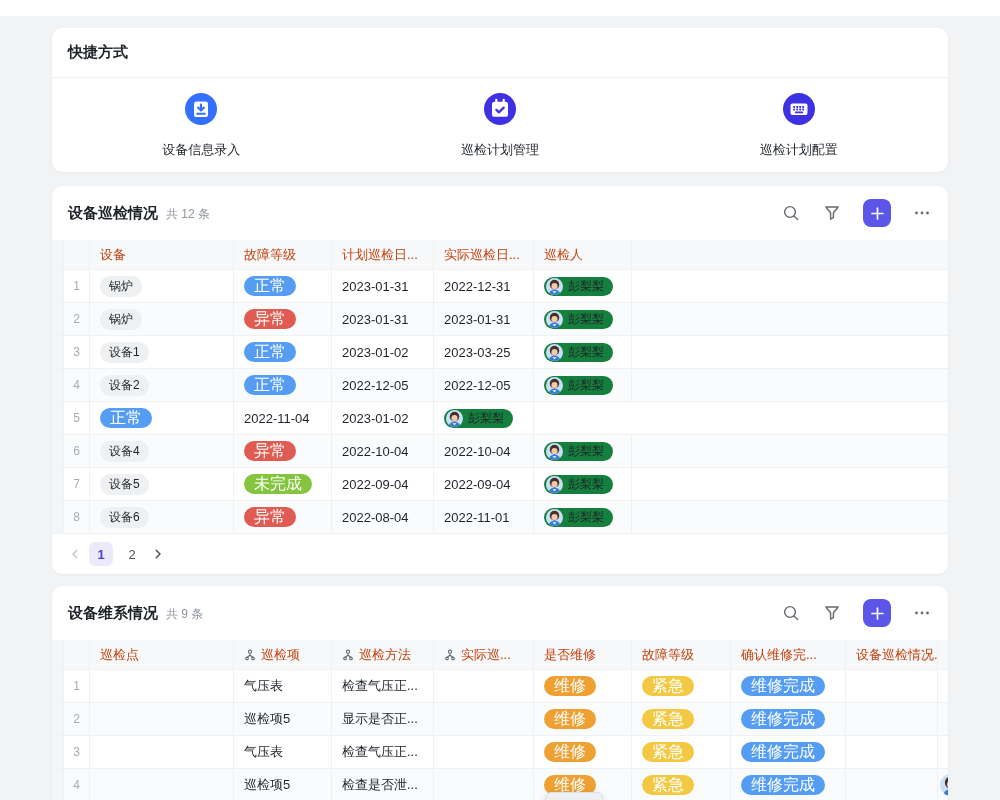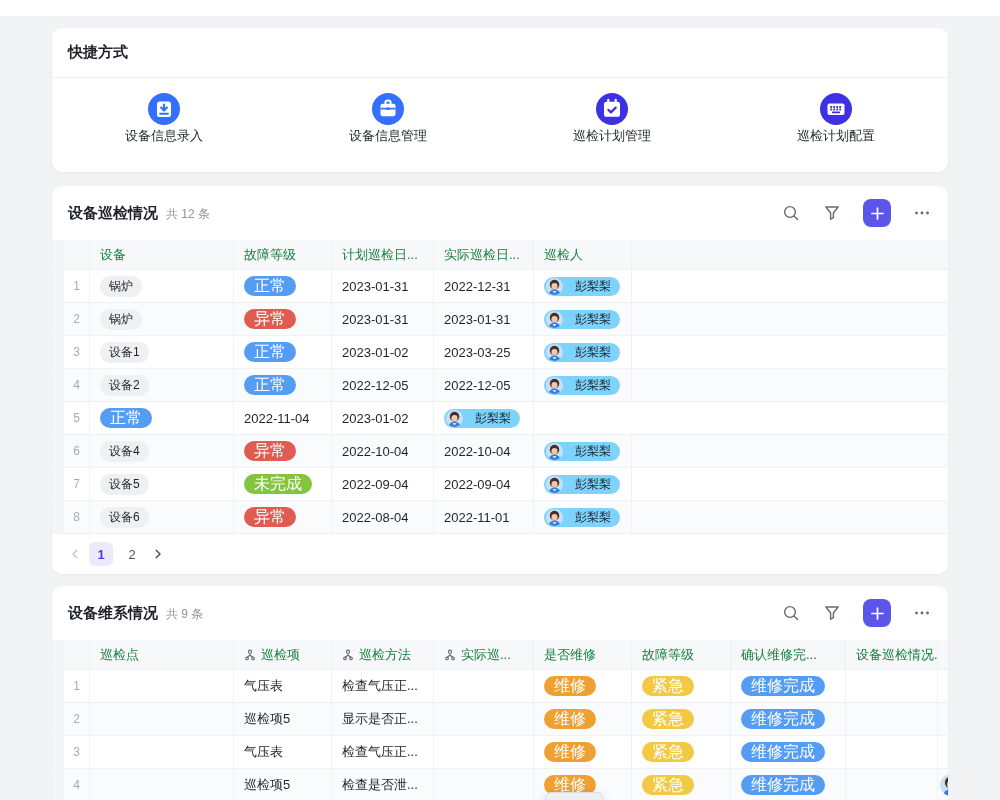--- a/index.html
+++ b/index.html
@@ -10,49 +10,49 @@
   #card-shortcuts { top:12px; height:144px; }
   #card-inspection { top:170px; height:388px; }
   #card-maintenance { top:570px; height:249px; }
 
   .card-title-row { height:50px; display:flex; align-items:center; padding:0 16px;
                     border-bottom:1px solid #f0f1f2; }
   .title { font-size:15px; font-weight:700; color:#1f2329; }
   .count { font-size:12px; color:#8f959e; margin-left:8px; }
 
   .shortcut-row { height:93px; display:flex; padding-top:15px; }
-  .shortcut { flex:1; display:flex; flex-direction:column; align-items:center; gap:2px; cursor:pointer; }
+  .shortcut { flex:1; display:flex; flex-direction:column; align-items:center; gap:16px; cursor:pointer; }
   .shortcut .circle { width:32px; height:32px; border-radius:50%; display:flex;
                       align-items:center; justify-content:center; }
   .shortcut .label { font-size:13px; color:#1f2329; }
 
   .table-header { height:54px; display:flex; align-items:center; justify-content:space-between; padding:0 16px; }
   .tch-left { display:flex; align-items:flex-end; }
   .tch-right { display:flex; align-items:center; gap:21px; }
   .icon-btn { width:20px; height:20px; display:flex; align-items:center; justify-content:center; cursor:pointer; }
   .plus-btn { width:28px; height:28px; border-radius:8px; display:flex; align-items:center;
               justify-content:center; cursor:pointer; }
   .more-btn { color:#646a73; cursor:pointer; }
 
   .t-row { display:grid; height:33px; border-bottom:1px solid #f0f1f2; background:#fff; }
   .t-row.alt { background:#fafbfc; }
   .t1 { grid-template-columns:12px 26px 144px 98px 102px 100px 98px 1fr; }
   .t2 { grid-template-columns:12px 26px 144px 98px 102px 100px 98px 99px 115px 92px 70px; }
   .t-head { background:#f7f8fa; height:30px; }
-  .t-head .cell { color:#15803d; }
+  .t-head .cell { color:#c2410c; }
   .cell { height:100%; display:flex; align-items:center; padding:0 10px; font-size:13px;
           color:#1f2329; border-right:1px solid #f0f1f2; overflow:hidden; white-space:nowrap; }
   .cell.gutter { padding:0; background:#f4f5f6; }
   .cell.num { justify-content:center; padding:0; color:#a6abb3; font-size:12px; }
   .cell.filler, .cell.last { border-right:none; }
   .lookup-ic { margin-right:5px; flex:none; display:flex; }
 
   .badge { padding:2px 10px; border-radius:10px; color:#fff; font-size:16px; line-height:16px; }
   .pill { background:#eff0f1; border-radius:10px; padding:2px 9px; font-size:12px; color:#1f2329; }
-  .person-pill { display:inline-flex; align-items:center; gap:12px; background:#7dd3fc;
+  .person-pill { display:inline-flex; align-items:center; gap:5px; background:#15803d;
                  border-radius:10px; padding:1px 9px 1px 2px; font-size:12px; color:#1f2329; }
   .avatar { width:17px; height:17px; border-radius:50%; overflow:hidden; background:#c7e0f8; flex:none; }
   .avatar.big { width:22px; height:22px; }
 
   .pagination { display:flex; align-items:center; gap:7px; padding:8px 16px; }
   .page-btn { min-width:24px; height:24px; border-radius:6px; display:flex; align-items:center;
               justify-content:center; font-size:13px; color:#51565d; cursor:pointer; padding:0 4px; }
   .page-btn.active { background:#ece9fb; color:#4c3fe0; font-weight:700; }
   .chev { display:flex; align-items:center; cursor:pointer; }
 
@@ -73,31 +73,20 @@
         <div class="shortcut">
           <div class="circle" style="background: rgb(51, 112, 255);">
             <svg width="32" height="32" viewBox="0 0 32 32">
               <rect x="9" y="8.5" width="14" height="15.5" rx="2.6" fill="#fff"></rect>
               <path d="M16 11.5v5.2" stroke="#3370ff" stroke-width="2.1" stroke-linecap="round"></path>
               <path d="M13.1 14.5 16 17.5l2.9-3" fill="none" stroke="#3370ff" stroke-width="2.1" stroke-linecap="round" stroke-linejoin="round"></path>
               <path d="M12.2 20.7h7.6" stroke="#3370ff" stroke-width="2.1" stroke-linecap="round"></path>
             </svg>
           </div>
           <div class="label">设备信息录入</div>
-        </div>
-        <div class="shortcut">
-          <div class="circle" style="background: rgb(51, 112, 255);">
-            <svg width="32" height="32" viewBox="0 0 32 32">
-              <path d="M13.4 11V9.6a2.2 2.2 0 0 1 2.2-2.2h.8a2.2 2.2 0 0 1 2.2 2.2V11" fill="none" stroke="#fff" stroke-width="2"></path>
-              <rect x="8.5" y="10.8" width="15" height="12.4" rx="2.2" fill="#fff"></rect>
-              <path d="M8.5 15.7h15" stroke="#3370ff" stroke-width="1.8"></path>
-              <rect x="14.5" y="14.5" width="3" height="2.6" rx="0.7" fill="#3370ff"></rect>
-            </svg>
-          </div>
-          <div class="label">设备信息管理</div>
         </div>
         <div class="shortcut">
           <div class="circle" style="background: rgb(62, 49, 227);">
             <svg width="32" height="32" viewBox="0 0 32 32">
               <rect x="8" y="8.8" width="16" height="15" rx="2.6" fill="#fff"></rect>
               <path d="M12.3 6.8v3.2M19.7 6.8v3.2" stroke="#fff" stroke-width="2.2" stroke-linecap="round"></path>
               <path d="M12.3 16.8l2.6 2.6 4.8-4.8" fill="none" stroke="#3e31e3" stroke-width="2.2" stroke-linecap="round" stroke-linejoin="round"></path>
             </svg>
           </div>
           <div class="label">巡检计划管理</div>

